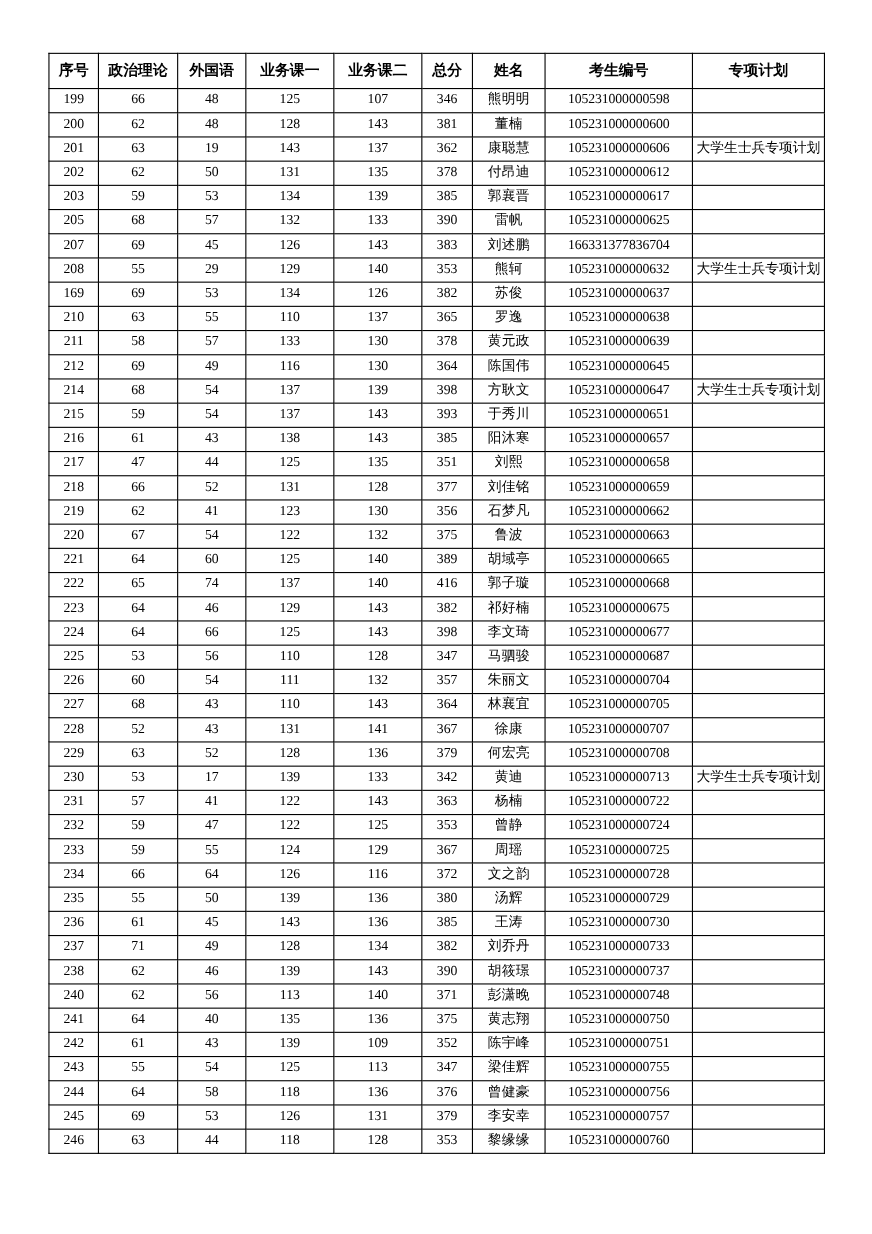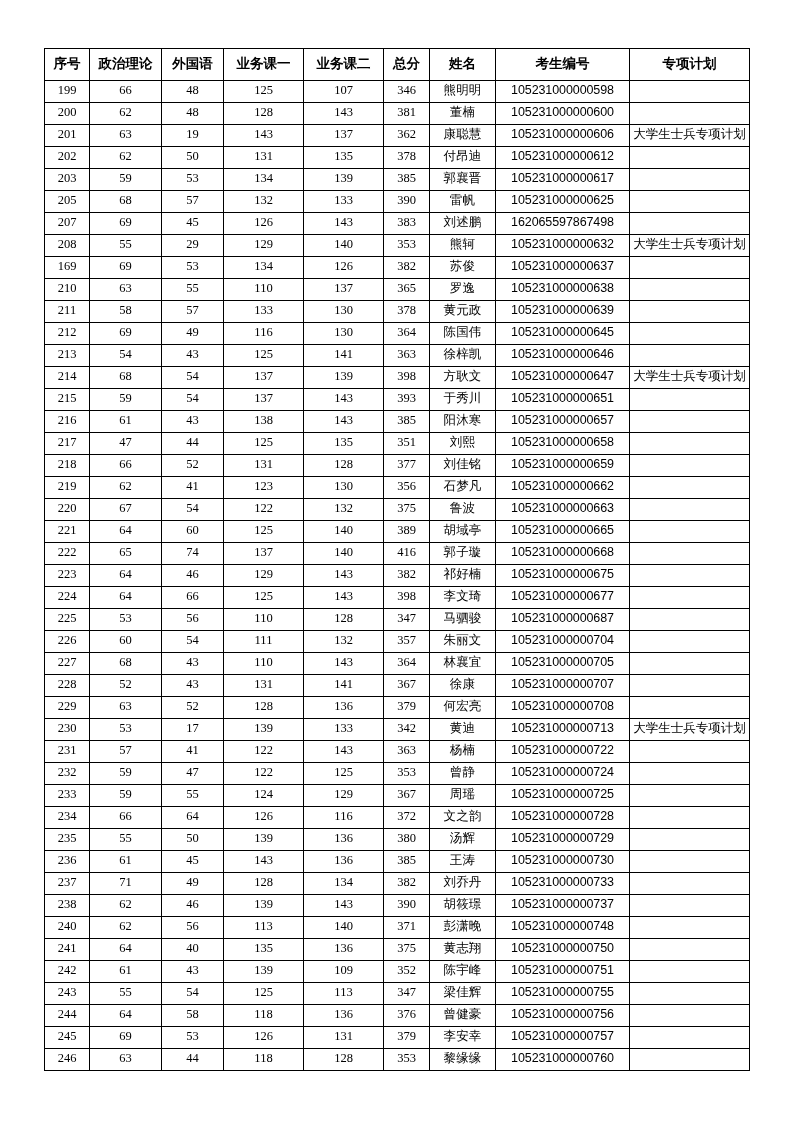--- a/index.html
+++ b/index.html
@@ -53,21 +53,21 @@
   col.c-exam     { width: 134px; }
   col.c-plan     { width: 120px; }
 
   td.plan {
     font-size: 12.5px;
   }
   td.name {
     letter-spacing: 0.2px;
   }
   td.exam {
-    font-family: Liberation Sans, sans-serif;
+    font-family: Liberation Serif, serif;
     letter-spacing: -0.1px;
   }
 </style>
 </head>
 <body>
 
 <div class="page">
   <table class="score-table">
     <colgroup>
       <col class="c-seq">
@@ -161,21 +161,21 @@
           <td class="plan"></td>
         </tr>
         <tr>
           <td>207</td>
           <td>69</td>
           <td>45</td>
           <td>126</td>
           <td>143</td>
           <td>383</td>
           <td class="name">刘述鹏</td>
-          <td class="exam">162065597867498</td>
+          <td class="exam">166331377836704</td>
           <td class="plan"></td>
         </tr>
         <tr>
           <td>208</td>
           <td>55</td>
           <td>29</td>
           <td>129</td>
           <td>140</td>
           <td>353</td>
           <td class="name">熊轲</td>
@@ -220,31 +220,20 @@
           <td>69</td>
           <td>49</td>
           <td>116</td>
           <td>130</td>
           <td>364</td>
           <td class="name">陈国伟</td>
           <td class="exam">105231000000645</td>
           <td class="plan"></td>
         </tr>
         <tr>
-          <td>213</td>
-          <td>54</td>
-          <td>43</td>
-          <td>125</td>
-          <td>141</td>
-          <td>363</td>
-          <td class="name">徐梓凯</td>
-          <td class="exam">105231000000646</td>
-          <td class="plan"></td>
-        </tr>
-        <tr>
           <td>214</td>
           <td>68</td>
           <td>54</td>
           <td>137</td>
           <td>139</td>
           <td>398</td>
           <td class="name">方耿文</td>
           <td class="exam">105231000000647</td>
           <td class="plan">大学生士兵专项计划</td>
         </tr>

